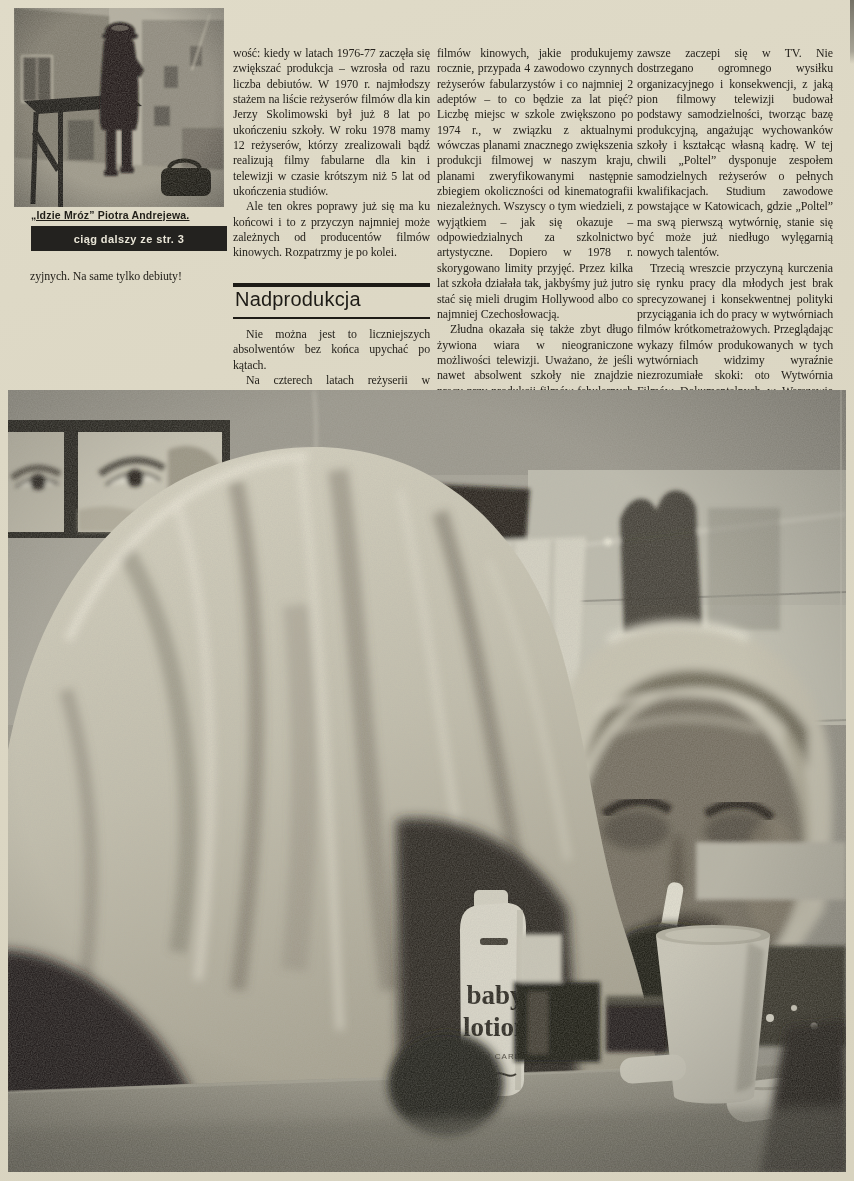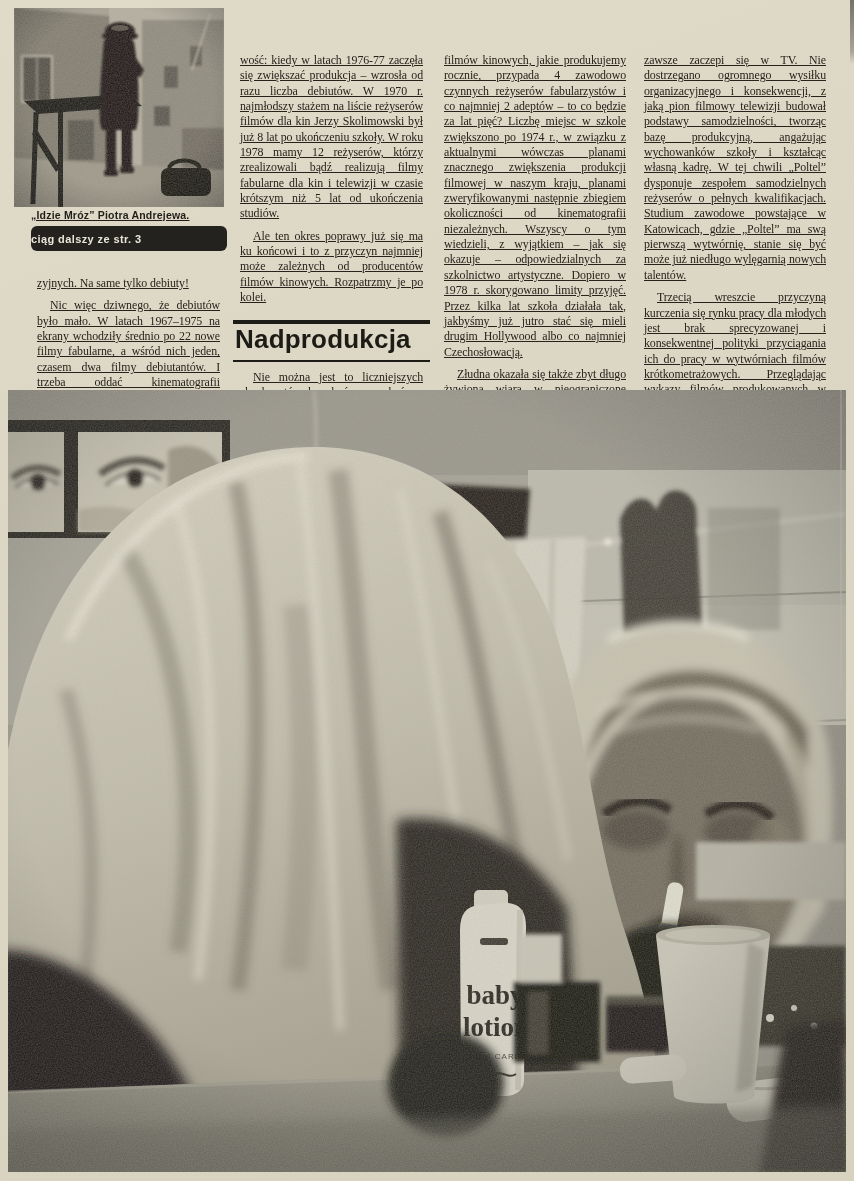--- a/index.html
+++ b/index.html
@@ -28,45 +28,45 @@
     font-family:"Liberation Sans", sans-serif;
     font-weight:bold;font-size:10.5px;color:#201e18;
     letter-spacing:.2px;
     text-decoration:underline;
   }
   #caption-top{left:31px;top:209px;width:196px;}
   #credit{left:30px;top:371px;width:400px;}
   .black-bar{
     position:absolute;left:31px;top:226px;width:196px;height:25px;
     background:#23221f;
-    display:flex;align-items:center;
+    display:flex;align-items:center;justify-content:center;
     font-family:"Liberation Sans", sans-serif;
-    font-weight:bold;font-size:11px;color:#e9e5d7;letter-spacing:.4px;border-radius:6px;
+    font-weight:bold;font-size:11px;color:#e9e5d7;letter-spacing:.4px;
   }
   
   .col{
     position:absolute;top:46px;width:197px;
     font-size:11.9px;line-height:15.35px;
     text-align:justify;
     letter-spacing:-0.1px;
   }
-  .col p{margin:7px;text-indent:13px;text-decoration:underline;}
+  .col p{margin:0;text-indent:13px;}
   .col p.noindent{text-indent:0;}
   .col p + p{margin-top:0;}
   #col1{left:30px;top:269px;}
   #col2{left:233px;}
   #col3{left:438px;left:437px;width:196px;}
   #col4{left:637px;width:196px;}
   .heading{
     font-family:"Liberation Sans", sans-serif;
-    font-weight:bold;font-size:26px;letter-spacing:.2px;color:#1d1b16;
+    font-weight:normal;font-size:20px;letter-spacing:.2px;color:#1d1b16;
     border-top:4px solid #1d1b16;
     border-bottom:2.5px solid #1d1b16;
     padding:2px 0 7px 2px;
-    margin:14px 0 8px 0;
+    margin:22px 0 8px 0;
     line-height:1.05;
   }
 </style>
 </head>
 <body>
 
 <div class="page">
 
   <div class="edge-shadow"></div>
 
@@ -131,21 +131,20 @@
   </div>
 
   <div class="caption" id="caption-top">„Idzie Mróz” Piotra Andrejewa.</div>
 
   <div class="black-bar">
     <span>ciąg dalszy ze str. 3</span>
   </div>
 
   <div class="col" id="col1">
     <p class="noindent">zyjnych. Na same tylko debiuty!</p>
-    <p>Nic więc dziwnego, że debiutów było mało. W latach 1967–1975 na ekrany wchodziły średnio po 22 nowe filmy fabularne, a wśród nich jeden, czasem dwa filmy debiutantów. I trzeba oddać kinematografii sprawiedli-</p>
   </div>
 
   <div class="col" id="col2">
     <p class="noindent">wość: kiedy w latach 1976-77 zaczęła się zwiększać produkcja – wzrosła od razu liczba debiutów. W 1970 r. najmłodszy stażem na liście reżyserów filmów dla kin Jerzy Skolimowski był już 8 lat po ukończeniu szkoły. W roku 1978 mamy 12 reżyserów, którzy zrealizowali bądź realizują filmy fabularne dla kin i telewizji w czasie krótszym niż 5 lat od ukończenia studiów.</p>
     <p>Ale ten okres poprawy już się ma ku końcowi i to z przyczyn najmniej może zależnych od producentów filmów kinowych. Rozpatrzmy je po kolei.</p>
     <h2 class="heading">Nadprodukcja</h2>
     <p>Nie można jest to liczniejszych absolwentów bez końca upychać po kątach.</p>
     <p>Na czterech latach reżyserii w PWSFTviT jest obecnie ponad 70 studentów. Ta liczba budzi przerażenie. Skoro już dziś na każdy z 30</p>
   </div>
 

